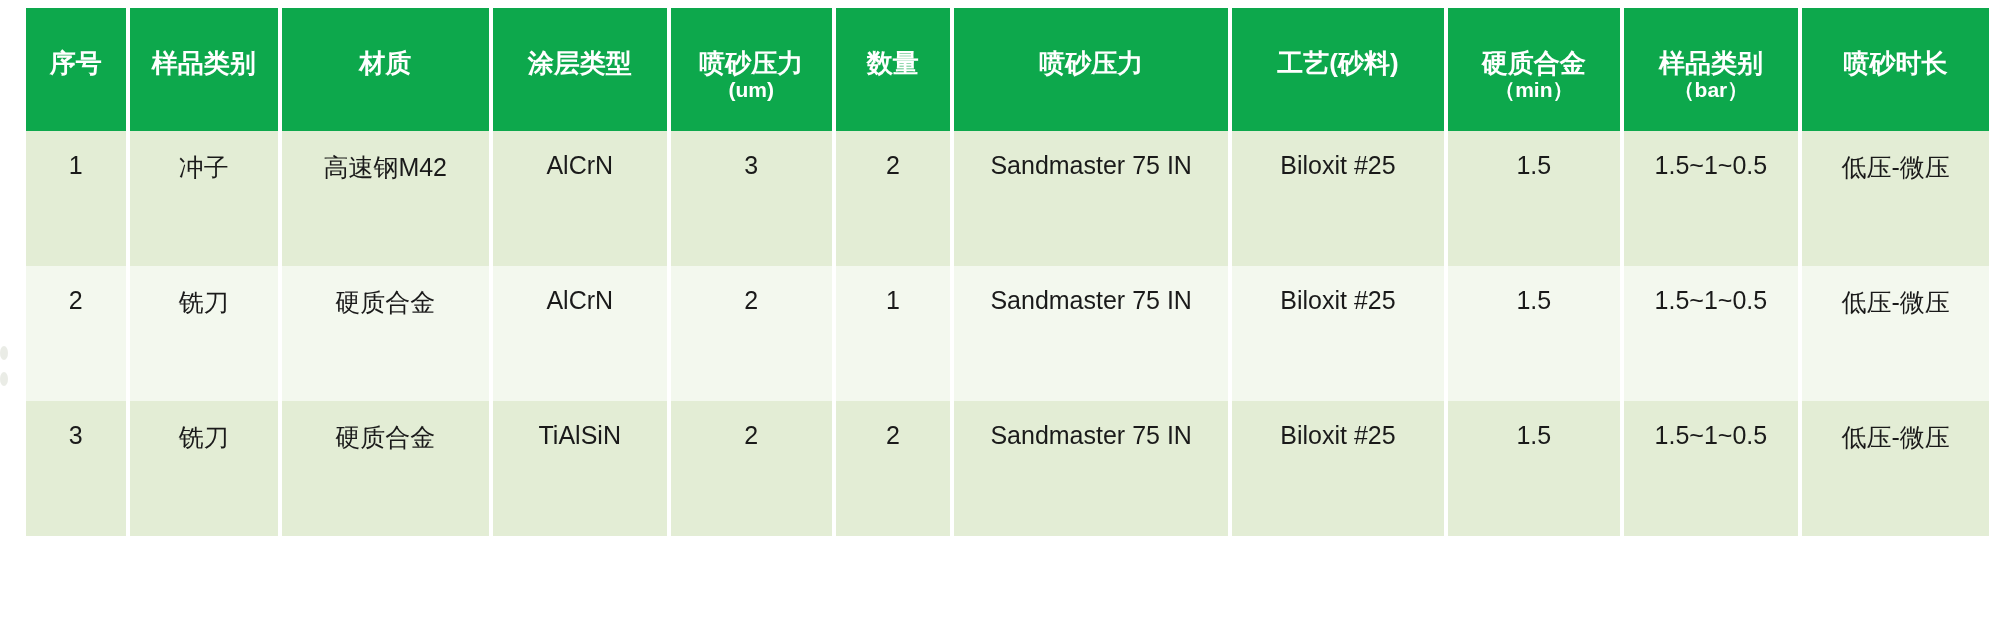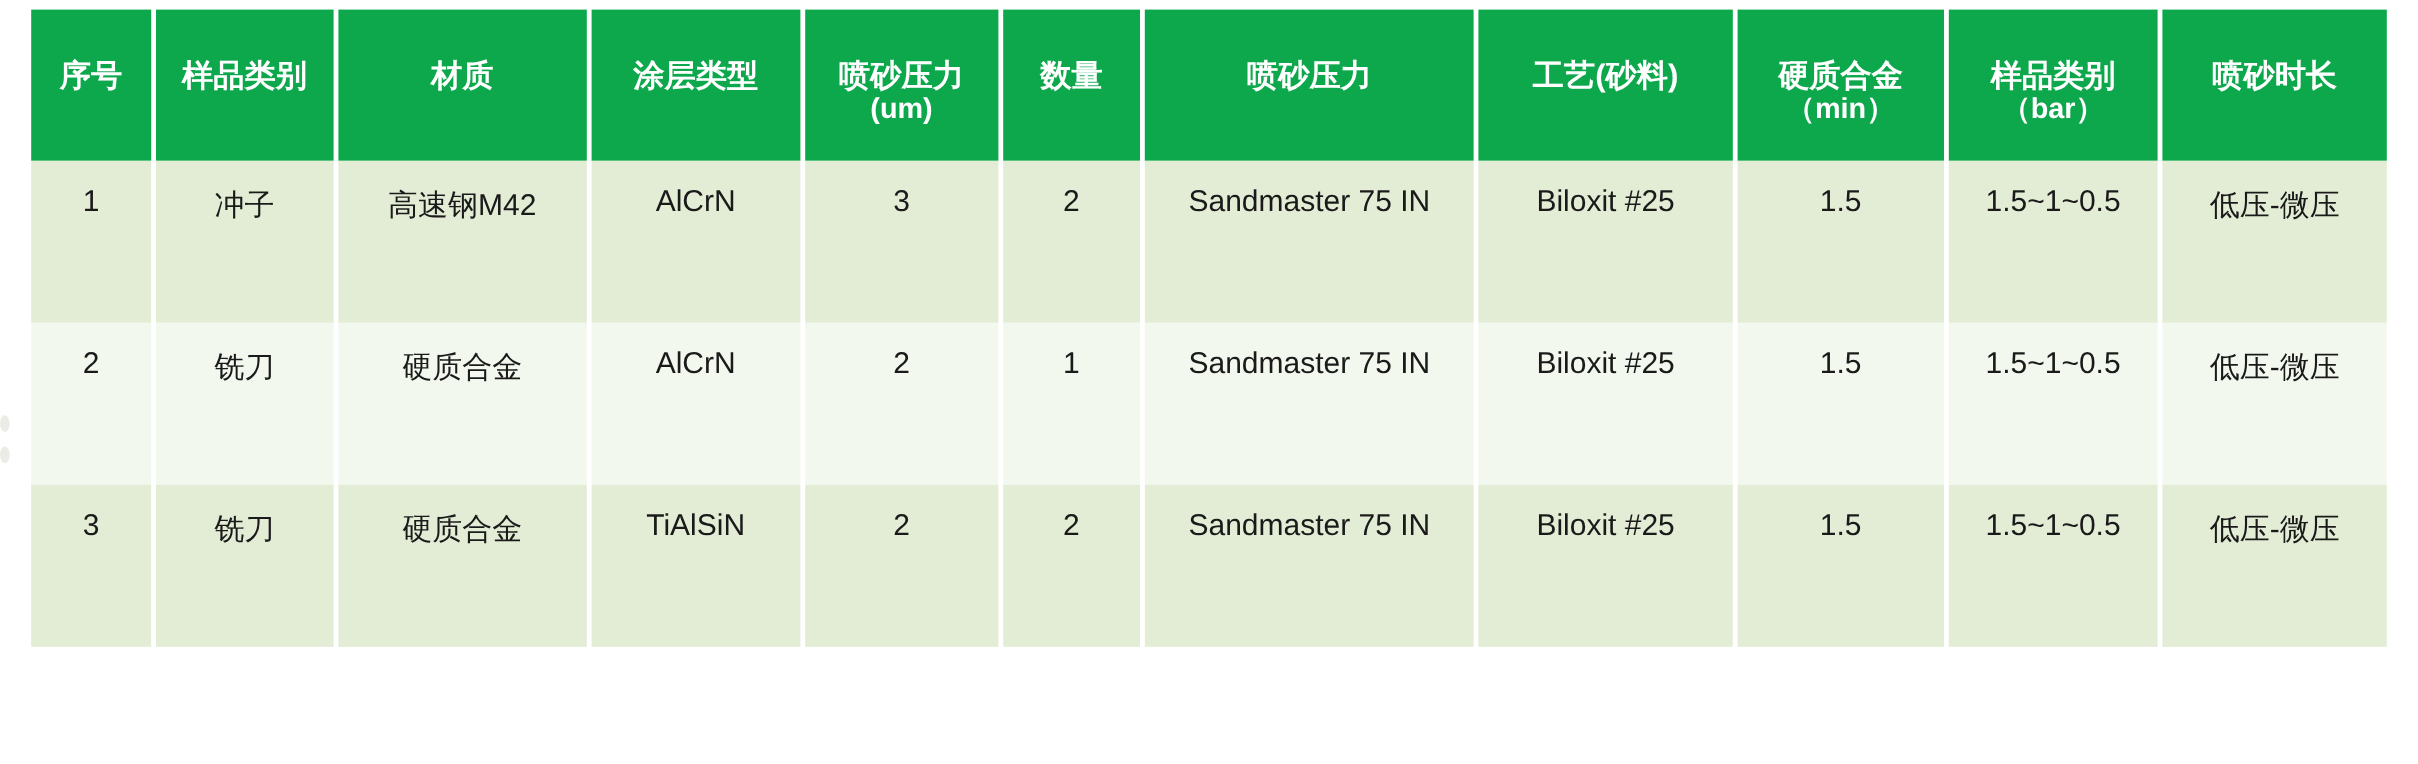--- a/index.html
+++ b/index.html
@@ -36,21 +36,21 @@
     padding:12px 2px 0 2px;
     height:74px;
     box-sizing:border-box;
     border:0;
     white-space:pre-line;
     letter-spacing:0px;
   }
   thead th .sub{
     display:block;
     font-weight:bold;
-    font-size:24px;
+    font-size:21px;
   }
   
   tbody td{
     font-size:25px;
     color:#1a1a1a;
     text-align:center;
     vertical-align:top;
     padding:20px 2px 0 2px;
     height:135px;
     box-sizing:border-box;

